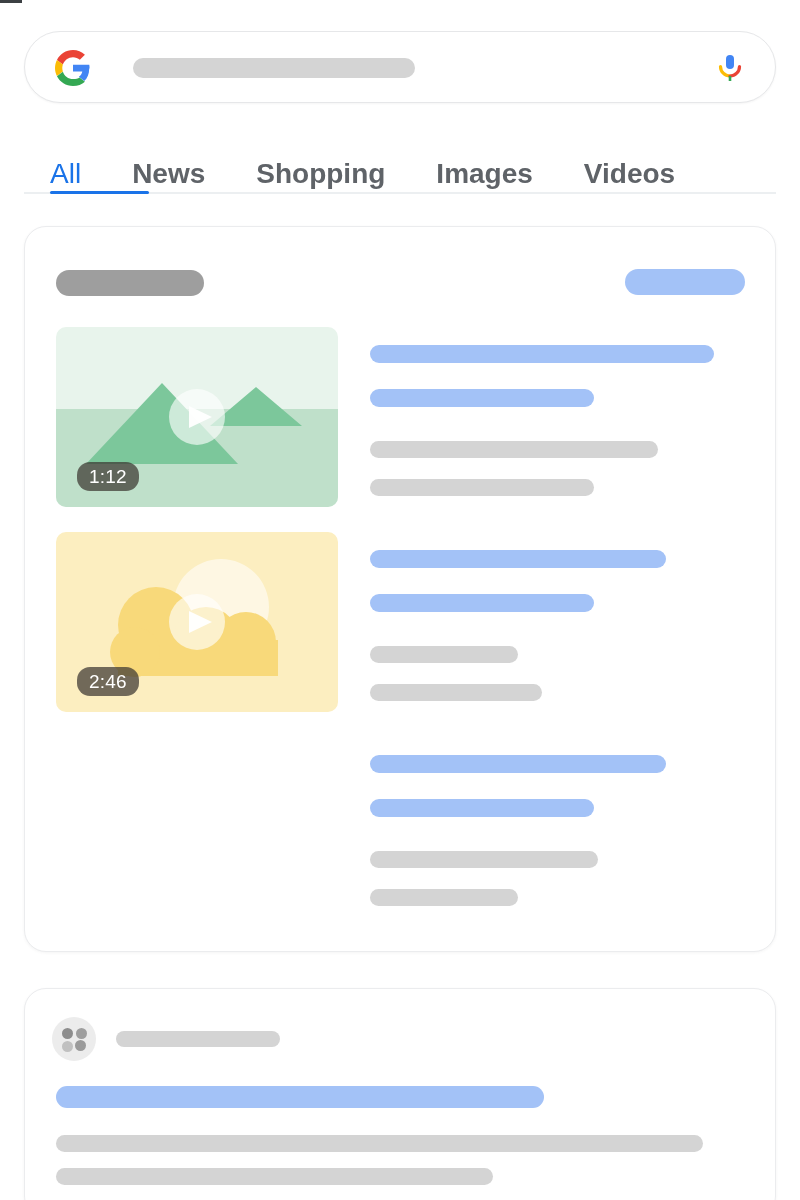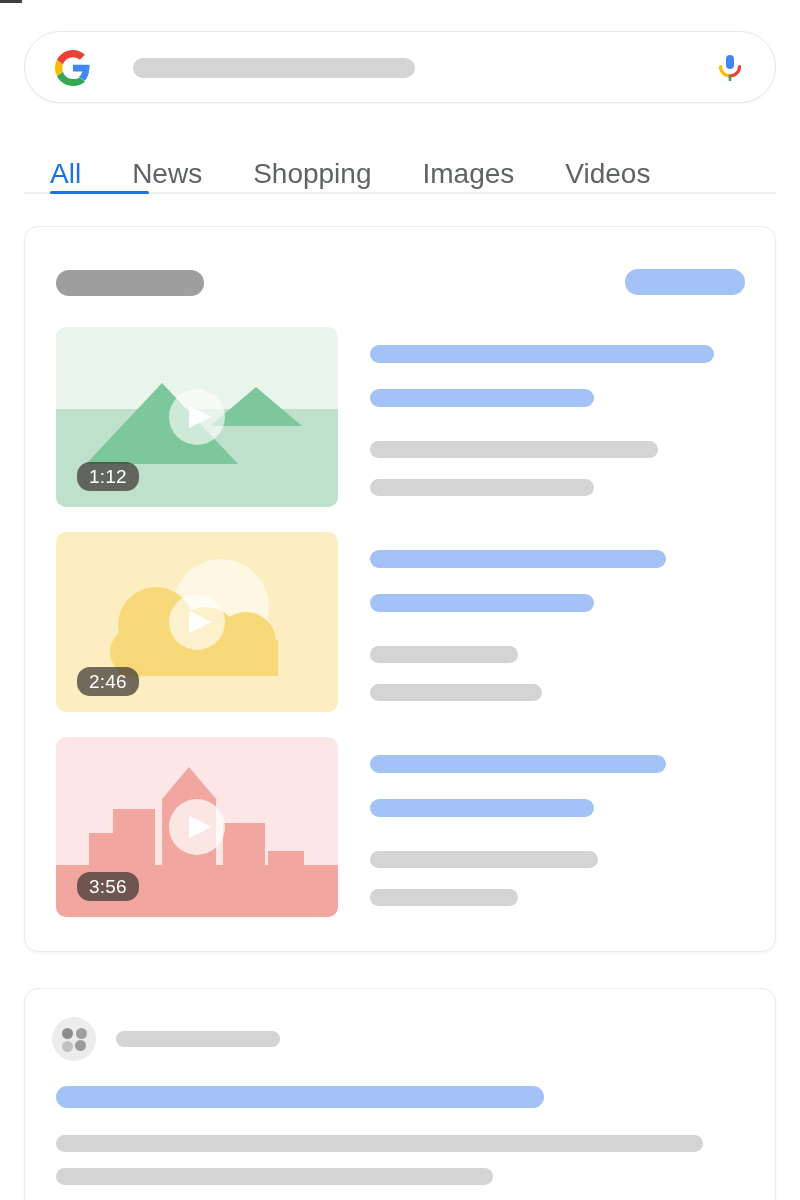--- a/index.html
+++ b/index.html
@@ -77,21 +77,21 @@
     height: 56px;
   }
   .tab {
     font-size: 28px;
     color: #5f6368;
     line-height: 1;
     padding: 16px 0 0 0;
     white-space: nowrap;
     cursor: pointer;
   }
-  .tab + .tab { margin-left: 51px; }
+  .tab + .tab { margin-left: 51px; font-weight: bold; }
   .tab:first-child { margin-left: 26px; }
   .tab.active { color: #1a73e8; }
   .tabs-divider {
     position: absolute;
     left: 0;
     top: 60px;
     width: 752px;
     height: 2px;
     background: #eceff1;
   }
@@ -106,21 +106,21 @@
   }
 
   
   .card {
     position: absolute;
     left: 24px;
     width: 752px;
     box-sizing: border-box;
     background: #ffffff;
     border: 1px solid #ebecee;
-    border-radius: 14px;
+    border-radius: 22px;
     box-shadow: 0 1px 3px rgba(60,64,67,0.06);
   }
   #video-card { top: 226px; height: 726px; }
   #web-card   { top: 988px; height: 230px; }
 
   
   .card-head-bar {
     position: absolute;
     left: 31px;
     top: 43px;
@@ -315,35 +315,20 @@
     </div>
     <div class="lines">
       <div class="bar title" style="width:296px;margin-top:18px"></div>
       <div class="bar title" style="width:224px;margin-top:26px"></div>
       <div class="bar desc" style="width:148px;margin-top:34px;height:17px"></div>
       <div class="bar desc" style="width:172px;margin-top:21px;height:17px"></div>
     </div>
   </div>
 
   <div class="video-row" style="top:510px">
-    <div class="thumb">
-      <svg viewBox="0 0 282 180">
-        <rect x="0" y="0" width="282" height="180" fill="#fce7e6"></rect>
-        <rect x="0" y="128" width="282" height="52" fill="#f1a79f"></rect>
-        <polygon points="133,30 160,62 106,62" fill="#f1a79f"></polygon>
-        <rect x="106" y="62" width="54" height="78" fill="#f1a79f"></rect>
-        <rect x="57" y="72" width="42" height="68" fill="#f1a79f"></rect>
-        <rect x="33" y="96" width="30" height="44" fill="#f1a79f"></rect>
-        <rect x="167" y="86" width="42" height="54" fill="#f1a79f"></rect>
-        <rect x="212" y="114" width="36" height="26" fill="#f1a79f"></rect>
-        <circle cx="141" cy="90" r="28" fill="#ffffff" opacity="0.72"></circle>
-        <polygon points="133,79 156,90 133,101" fill="#ffffff" opacity="0.98"></polygon>
-      </svg>
-      <div class="duration">3:56</div>
-    </div>
     <div class="lines">
       <div class="bar title" style="width:296px;margin-top:18px"></div>
       <div class="bar title" style="width:224px;margin-top:26px"></div>
       <div class="bar desc" style="width:228px;margin-top:34px;height:17px"></div>
       <div class="bar desc" style="width:148px;margin-top:21px;height:17px"></div>
     </div>
   </div>
 </div>
 
 <div class="card" id="web-card"></div>

